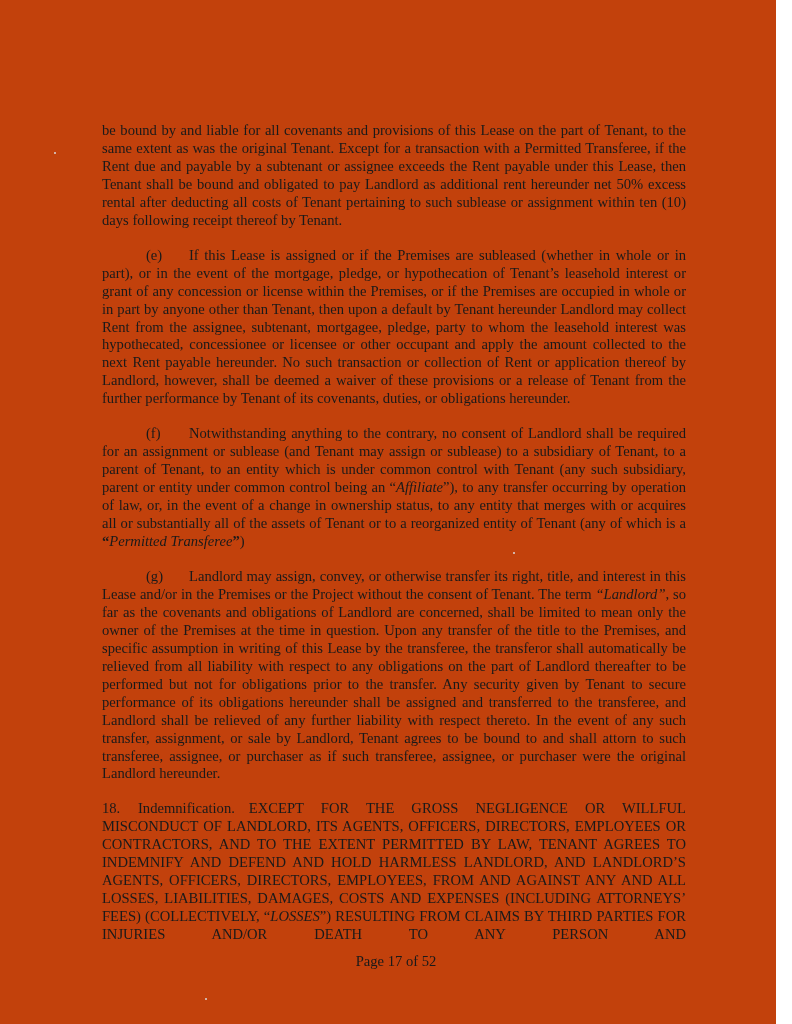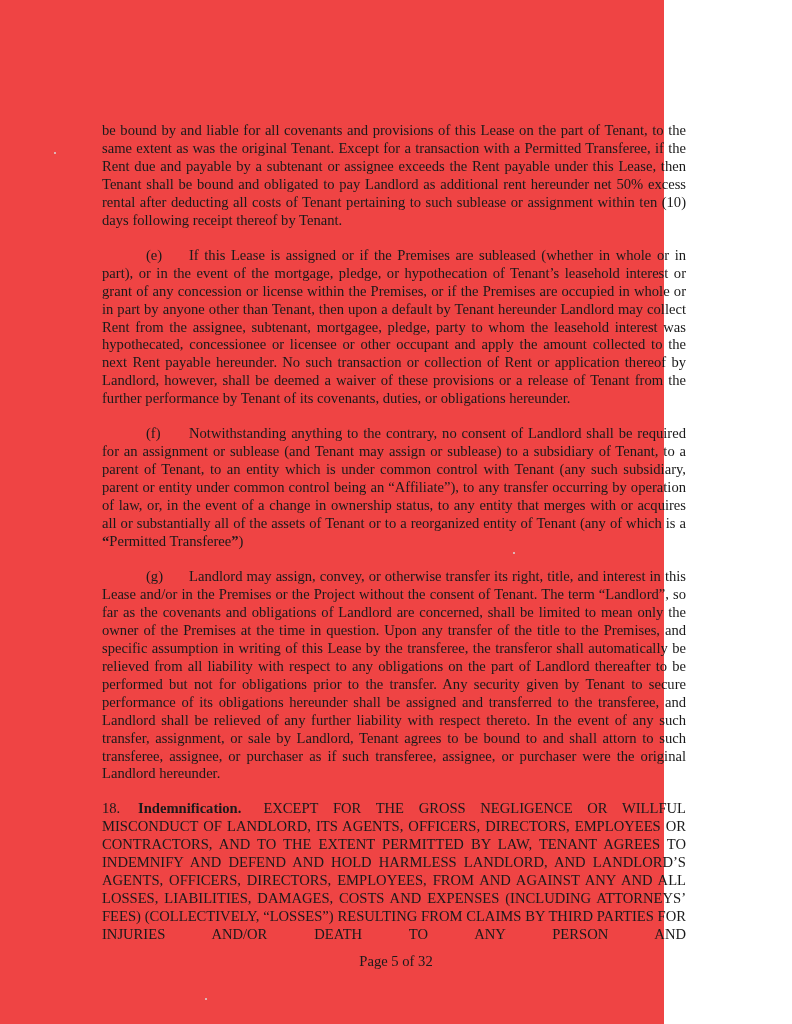--- a/index.html
+++ b/index.html
@@ -12,23 +12,23 @@
       height: 1024px;
       position: relative;
       overflow: hidden;
       font-family: "Liberation Serif", "DejaVu Serif", serif;
       color: #1a1a1a;
     }
     .page {
       position: absolute;
       left: 0;
       top: 0;
-      width: 664px;
+      width: 776px;
       height: 1024px;
-      background: #ef4444;
+      background: #c2410c;
     }
     .body-text {
       position: absolute;
       left: 102px;
       top: 122px;
       width: 584px;
       font-size: 14.6px;
       line-height: 17.95px;
     }
     .para {
@@ -38,32 +38,33 @@
     }
     .para.last-line-left {
       text-align-last: left;
     }
     .marker {
       display: inline-block;
       margin-left: 44px;
       width: 43px;
     }
     .italic {
+      font-style: italic;
     }
     .bold {
       font-weight: bold;
     }
     .section-num {
       font-weight: normal;
       display: inline-block;
       width: 36px;
     }
     .section-title {
-      font-weight: bold;
-      margin-right: 22px;
+      font-weight: normal;
+      margin-right: 14px;
     }
     .footer {
       position: absolute;
       left: 0;
       width: 792px;
       top: 952px;
       text-align: center;
       font-size: 14.6px;
       line-height: 18px;
     }
@@ -97,19 +98,19 @@
     <p class="para last-line-left">
       <span class="marker">(g)</span><span>Landlord may assign, convey, or otherwise transfer its right, title, and interest in this Lease and/or in the Premises or the Project without the consent of Tenant. The term </span><span class="italic">“Landlord”</span><span>, so far as the covenants and obligations of Landlord are concerned, shall be limited to mean only the owner of the Premises at the time in question. Upon any transfer of the title to the Premises, and specific assumption in writing of this Lease by the transferee, the transferor shall automatically be relieved from all liability with respect to any obligations on the part of Landlord thereafter to be performed but not for obligations prior to the transfer. Any security given by Tenant to secure performance of its obligations hereunder shall be assigned and transferred to the transferee, and Landlord shall be relieved of any further liability with respect thereto. In the event of any such transfer, assignment, or sale by Landlord, Tenant agrees to be bound to and shall attorn to such transferee, assignee, or purchaser as if such transferee, assignee, or purchaser were the original Landlord hereunder.</span>
     </p>
 
     <p class="para" style="text-align-last: justify;">
       <span class="section-num">18.</span><span class="section-title">Indemnification.</span><span>EXCEPT FOR THE GROSS NEGLIGENCE OR WILLFUL MISCONDUCT OF LANDLORD, ITS AGENTS, OFFICERS, DIRECTORS, EMPLOYEES OR CONTRACTORS, AND TO THE EXTENT PERMITTED BY LAW, TENANT AGREES TO INDEMNIFY AND DEFEND AND HOLD HARMLESS LANDLORD, AND LANDLORD’S AGENTS, OFFICERS, DIRECTORS, EMPLOYEES, FROM AND AGAINST ANY AND ALL LOSSES, LIABILITIES, DAMAGES, COSTS AND EXPENSES (INCLUDING ATTORNEYS’ FEES) (COLLECTIVELY, “</span><span class="italic">LOSSES</span><span>”) RESULTING FROM CLAIMS BY THIRD PARTIES FOR INJURIES AND/OR DEATH TO ANY PERSON AND</span>
     </p>
 
   </div>
 
-  <div class="footer">Page 5 of 32</div>
+  <div class="footer">Page 17 of 52</div>
 
   <div class="scan-dot" style="left:54px; top:152px;"></div>
   <div class="scan-dot" style="left:205px; top:998px;"></div>
   <div class="scan-dot" style="left:513px; top:552px;"></div>
 
 </div>
 
 </body></html>

